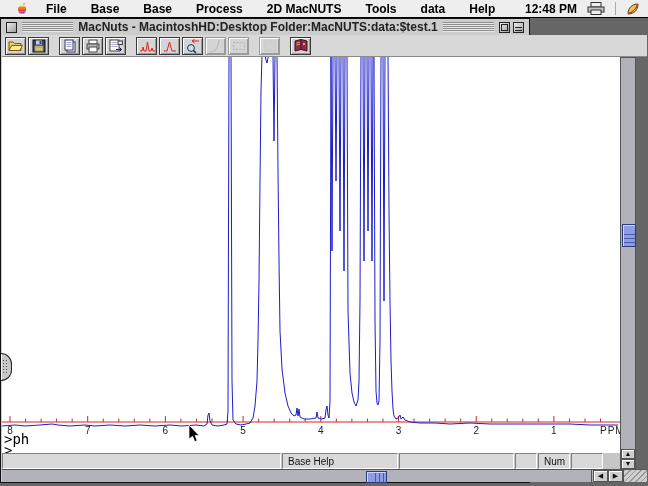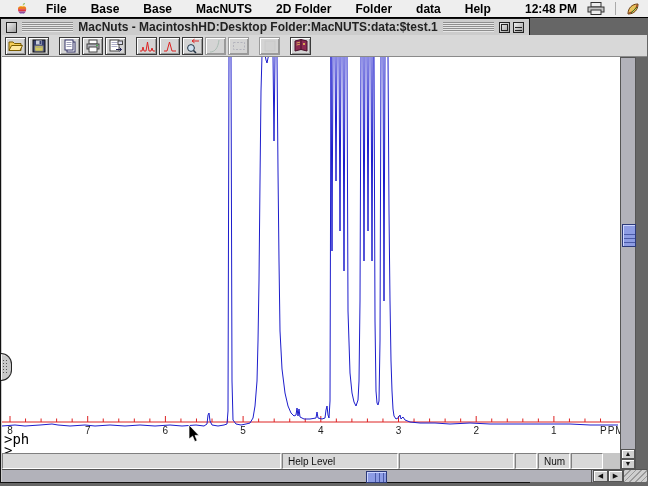--- a/index.html
+++ b/index.html
@@ -101,23 +101,23 @@
             <rect x="0" y="7.2" width="12" height="2.3" fill="#df3741"></rect>
           <rect x="0" y="9.5" width="12" height="2.3" fill="#8e4a9e"></rect>
             <rect x="0" y="11.8" width="12" height="2.2" fill="#1e9cd7"></rect>
         </g>
       </svg>
     </span>
     <span class="menu-list">
         <span class="menu-item">File</span>
         <span class="menu-item">Base</span>
         <span class="menu-item">Base</span>
-        <span class="menu-item">MacNUTS</span>
-        <span class="menu-item">2D Folder</span>
-        <span class="menu-item">Folder</span>
+        <span class="menu-item">Process</span>
+        <span class="menu-item">2D MacNUTS</span>
+        <span class="menu-item">Tools</span>
         <span class="menu-item">data</span>
         <span class="menu-item">Help</span>
       </span>
     <span class="menubar-right">
       <span class="clock">12:48 PM</span>
       <svg viewBox="0 0 18 13" width="18" height="13">
         <rect x="4" y="0.5" width="10" height="4.5" fill="#eee" stroke="#333"></rect>
         <rect x="1" y="5" width="16" height="5" fill="#c4c4c4" stroke="#333"></rect>
         <rect x="4" y="8" width="10" height="4.5" fill="#eee" stroke="#333"></rect>
       </svg>
@@ -283,21 +283,21 @@
         <polygon points="1,0 1,14 4.6,11.2 6.8,16.6 9.2,15.6 7,10.4 11,10.4" fill="#000" stroke="#fff" stroke-width="0.7"></polygon>
       </svg>
     </div>
 
     <div class="split-handle">
         <span class="dots"></span>
       </div>
 
     <div class="statusbar">
         <div class="scell" style="width: 279px;"></div>
-        <div class="scell" style="width: 116px;">Help Level</div>
+        <div class="scell" style="width: 116px;">Base Help</div>
         <div class="scell" style="width: 115px;"></div>
         <div class="scell" style="width: 22px;"></div>
         <div class="scell" style="width: 32px;">Num</div>
         <div class="scell" style="width: 32px;"></div>
       </div>
 
     <div class="vscroll">
       <div class="vthumb"></div>
       <div class="sarrow" style="top:391px">▲</div>
       <div class="sarrow" style="top:401px">▼</div>

